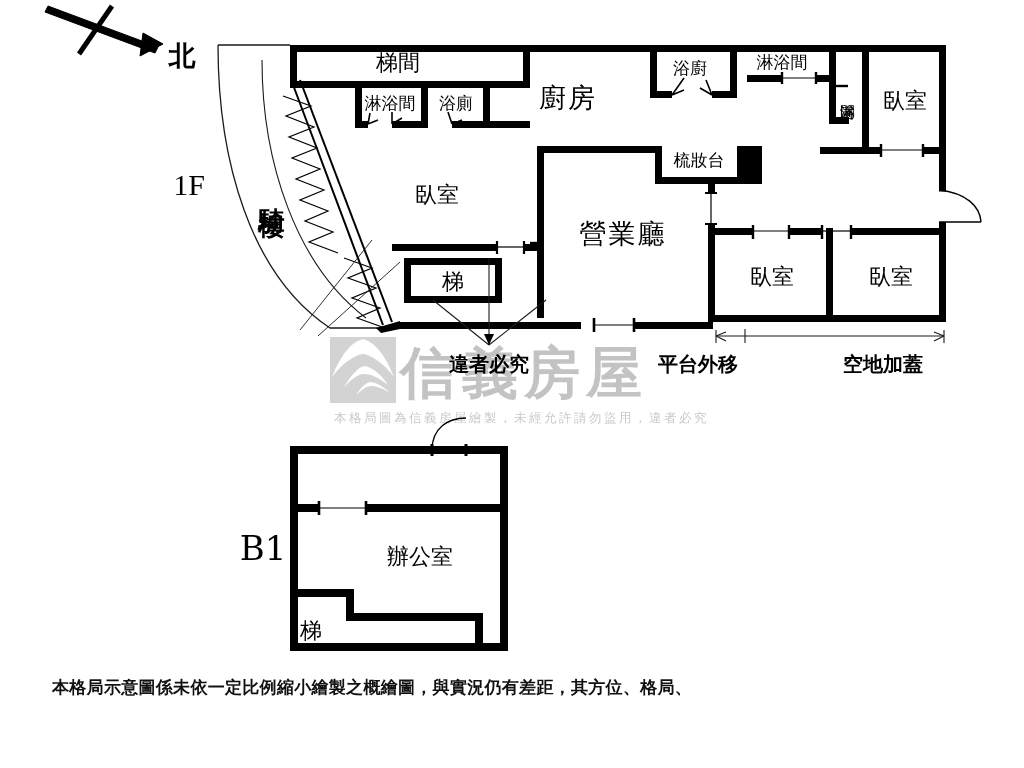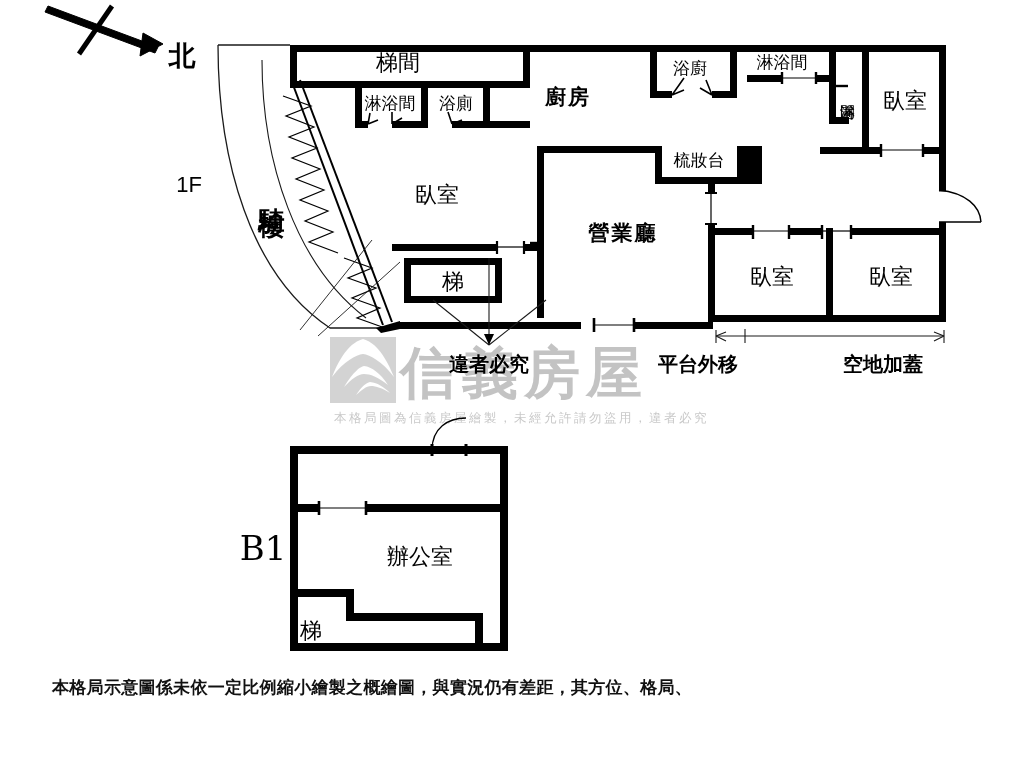--- a/index.html
+++ b/index.html
@@ -6,25 +6,25 @@
   body{width:1024px;height:768px;position:relative;overflow:hidden;
        font-family:"DejaVu Sans","Liberation Sans",sans-serif;color:#000;}
   #stage{position:absolute;left:0;top:0;width:1024px;height:768px;}
   svg.plan{position:absolute;left:0;top:0;width:1024px;height:768px;overflow:visible;}
 
   .lbl{position:absolute;white-space:nowrap;color:#000;line-height:1;
        font-family:"DejaVu Sans","Liberation Sans",sans-serif;}
   .lbl.ctr{transform:translate(-50%,-50%);}
   .vert{writing-mode:vertical-rl;text-orientation:upright;}
 
-  .f-big{font-size:21px;font-weight:700;letter-spacing:2px;}
+  .f-big{font-size:27px;font-weight:400;letter-spacing:2px;}
   .f-mid{font-size:22px;font-weight:400;}
   .f-sm{font-size:17px;font-weight:400;}
   .f-xs{font-size:15px;font-weight:400;}
-  .f-floor{font-size:22px;font-family:Liberation Sans, sans-serif;font-weight:400;text-align:center;}
+  .f-floor{font-size:30px;font-family:Liberation Serif, serif;font-weight:400;text-align:center;}
   .f-floor2{font-size:34px;font-family:"DejaVu Serif","Liberation Serif",serif;font-weight:400;}
   .f-arcade{font-size:26px;font-weight:700;letter-spacing:5px;}
   .f-ann{font-size:20px;font-weight:700;}
   .f-north{font-size:27px;font-weight:700;}
 
   #disclaimer{position:absolute;left:52px;top:676px;width:930px;
       font-size:17px;line-height:1.33;letter-spacing:0.3px;font-weight:700;
       font-family:"DejaVu Serif","Liberation Serif",serif;color:#111;}
   #disclaimer div{white-space:nowrap;}
 

